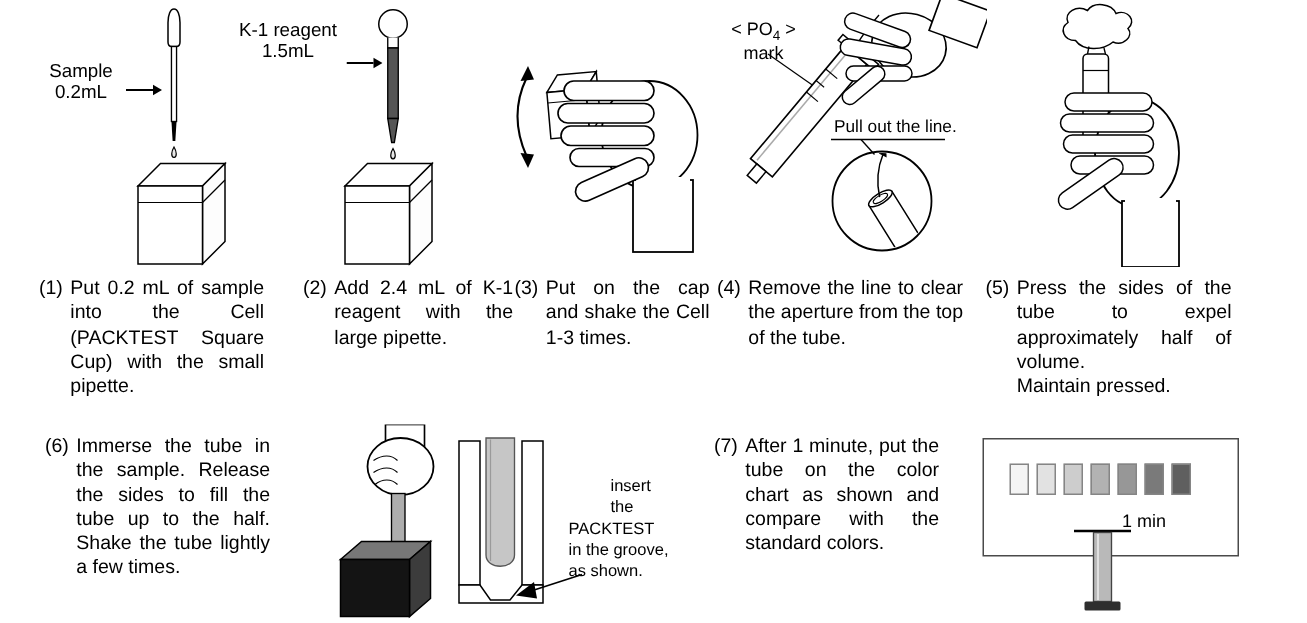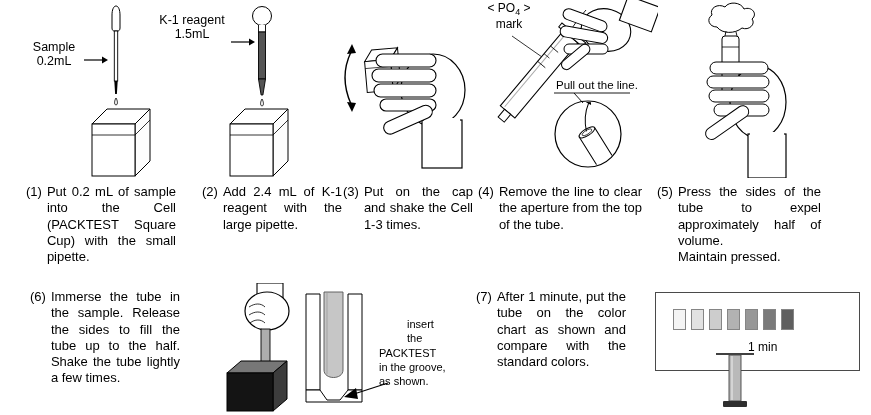--- a/index.html
+++ b/index.html
@@ -92,21 +92,21 @@
       <rect x="40" y="32" width="60" height="13" rx="6.5" fill="#fff" stroke="#000" stroke-width="1.1"></rect>
       <rect x="36" y="47" width="64" height="13" rx="6.5" fill="#fff" stroke="#000" stroke-width="1.1"></rect>
       <rect x="38" y="62" width="62" height="13" rx="6.5" fill="#fff" stroke="#000" stroke-width="1.1"></rect>
       <rect x="44" y="77" width="56" height="12" rx="6" fill="#fff" stroke="#000" stroke-width="1.1"></rect>
       <g transform="rotate(-24 70 98)">
         <rect x="46" y="92" width="52" height="13" rx="6.5" fill="#fff" stroke="#000" stroke-width="1.1"></rect>
       </g>
     </g>
   </svg>
 
-  <div class="lbl" style="left:480px; top:2px; width:58px; font-size:12px;">
+  <div class="lbl" style="left:480px; top:13px; width:58px; font-size:12px;">
     <div><span>&lt; PO</span><sub class="s4">4</sub><span> &gt;</span></div>
     <div>mark</div>
   </div>
   <svg class="abs" style="left:478px; top:0;" width="180" height="180" viewBox="0 0 180 180">
     <defs>
         <clipPath id="circleclip">
           <circle cx="110" cy="134" r="32"></circle>
         </clipPath>
       </defs>
     <line x1="34" y1="36" x2="64" y2="57" stroke="#000" stroke-width="0.8"></line>
@@ -231,21 +231,21 @@
   </div>
   <svg class="abs" style="left:342px; top:379px;" width="48" height="22" viewBox="0 0 48 22">
     <line x1="46" y1="4" x2="12" y2="15" stroke="#000" stroke-width="1.1"></line>
     <polygon points="14,9 2,18 16,20" fill="#000"></polygon>
   </svg>
 
   <div class="step" style="left:476px; top:289px; width:150px;">
     <span class="num">(7)</span>
     <span class="txt">After 1 minute, put the tube on the color chart as shown and compare with the standard colors.</span>
   </div>
-  <div class="card" style="left:655px; top:292px; width:205px; height:79px;">
+  <div class="card" style="left:655px; top:292px; width:171px; height:79px;">
     <div class="swatches">
       <span class="sw" style="background: rgb(244, 244, 244);"></span>
       <span class="sw" style="background: rgb(226, 226, 226);"></span>
       <span class="sw" style="background: rgb(205, 205, 205);"></span>
       <span class="sw" style="background: rgb(178, 178, 178);"></span>
       <span class="sw" style="background: rgb(151, 151, 151);"></span>
       <span class="sw" style="background: rgb(122, 122, 122);"></span>
       <span class="sw" style="background: rgb(95, 95, 95);"></span>
     </div>
     <div class="one-min">1 min</div>

